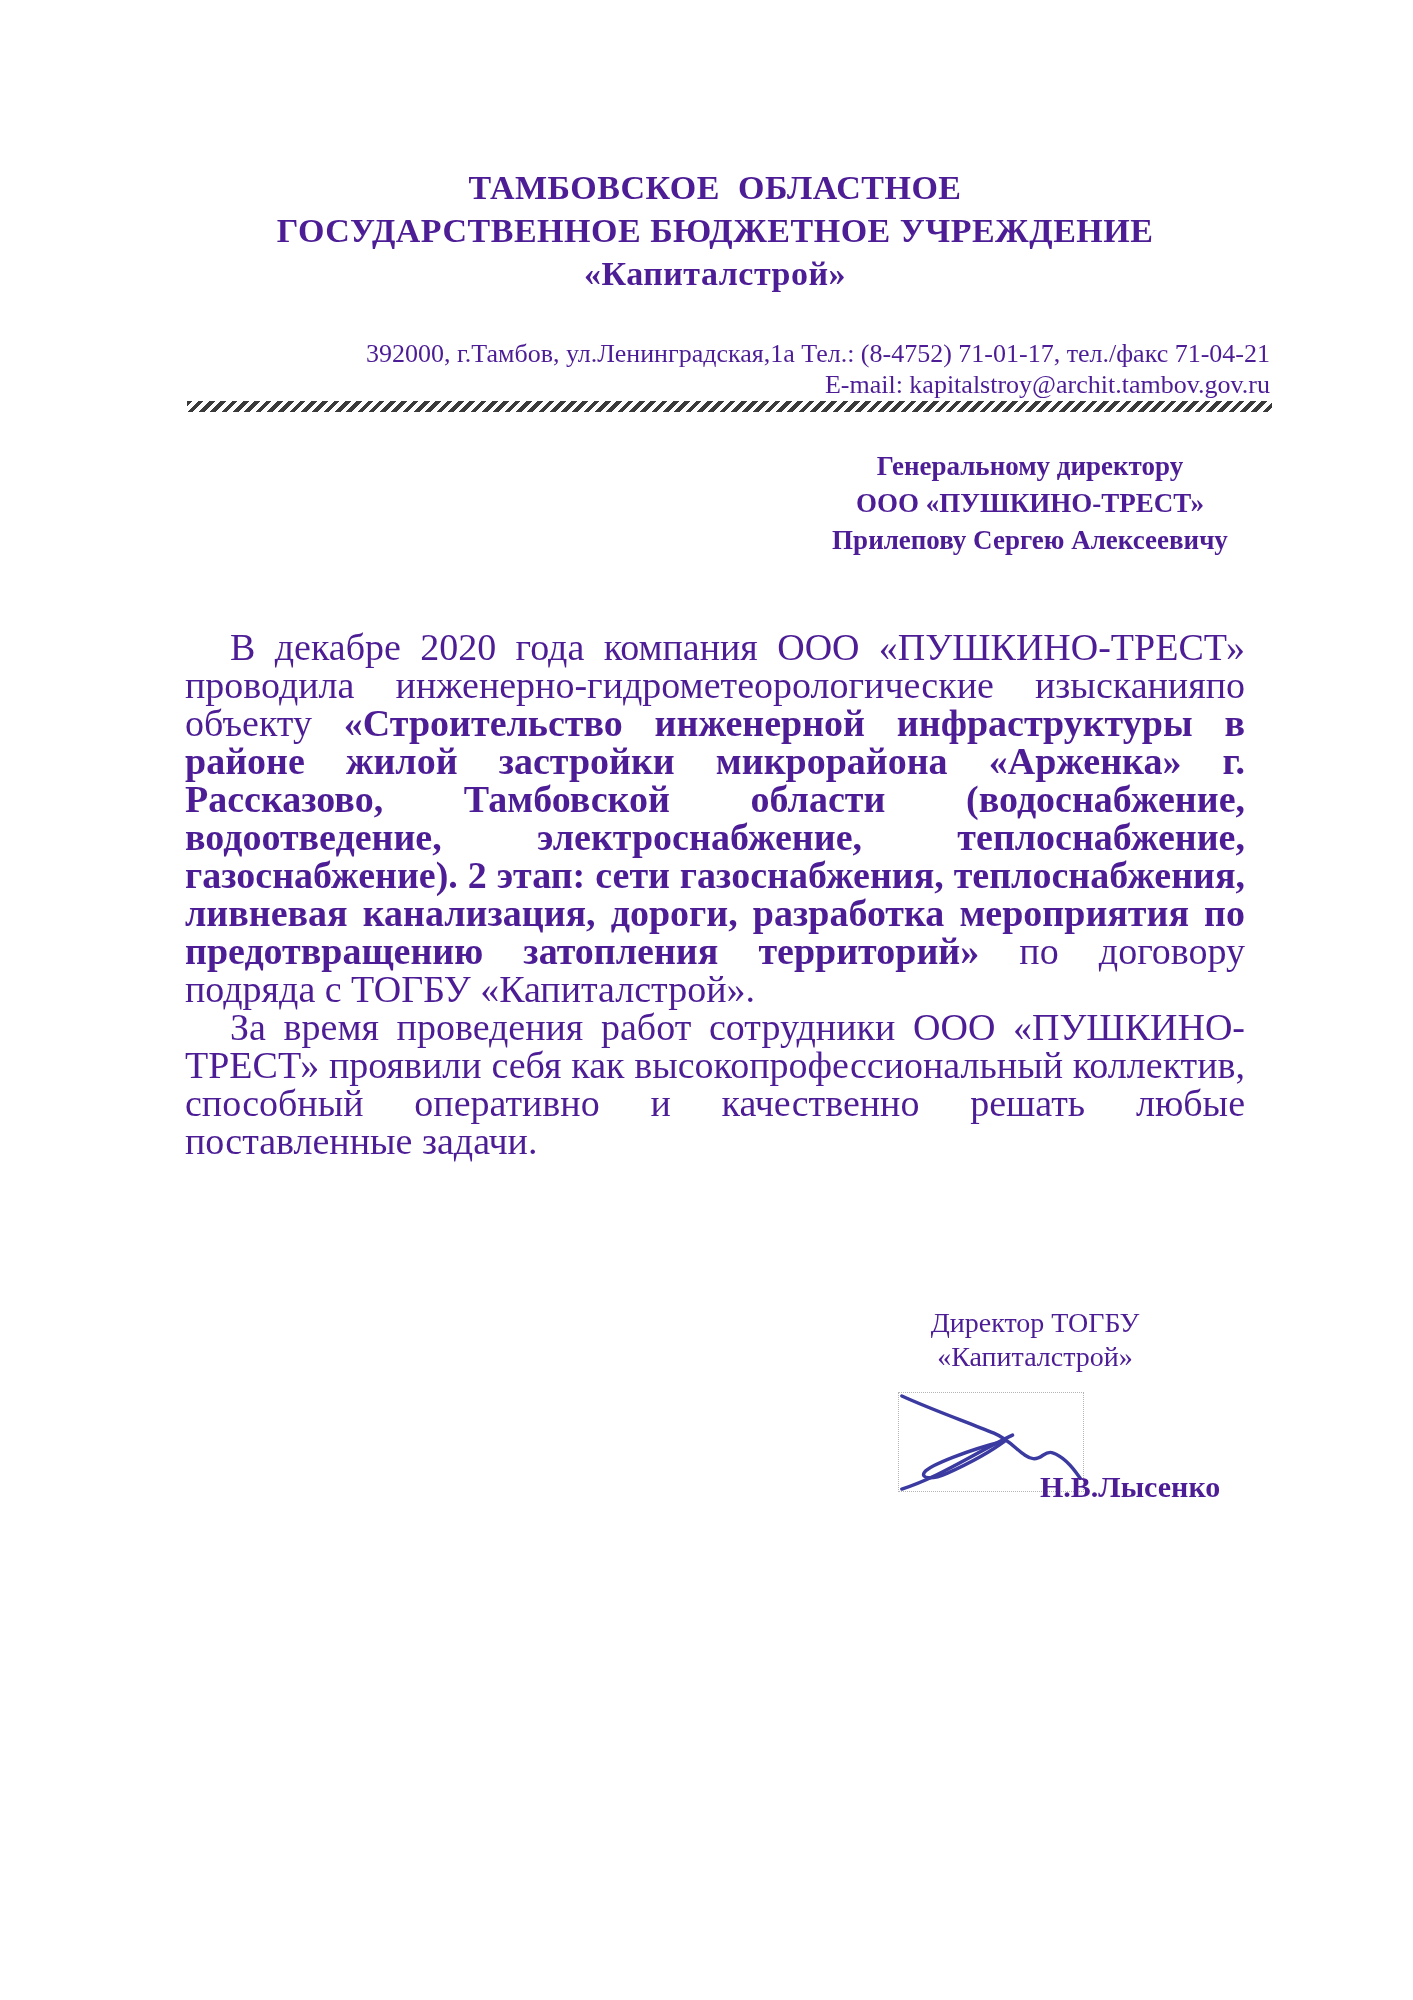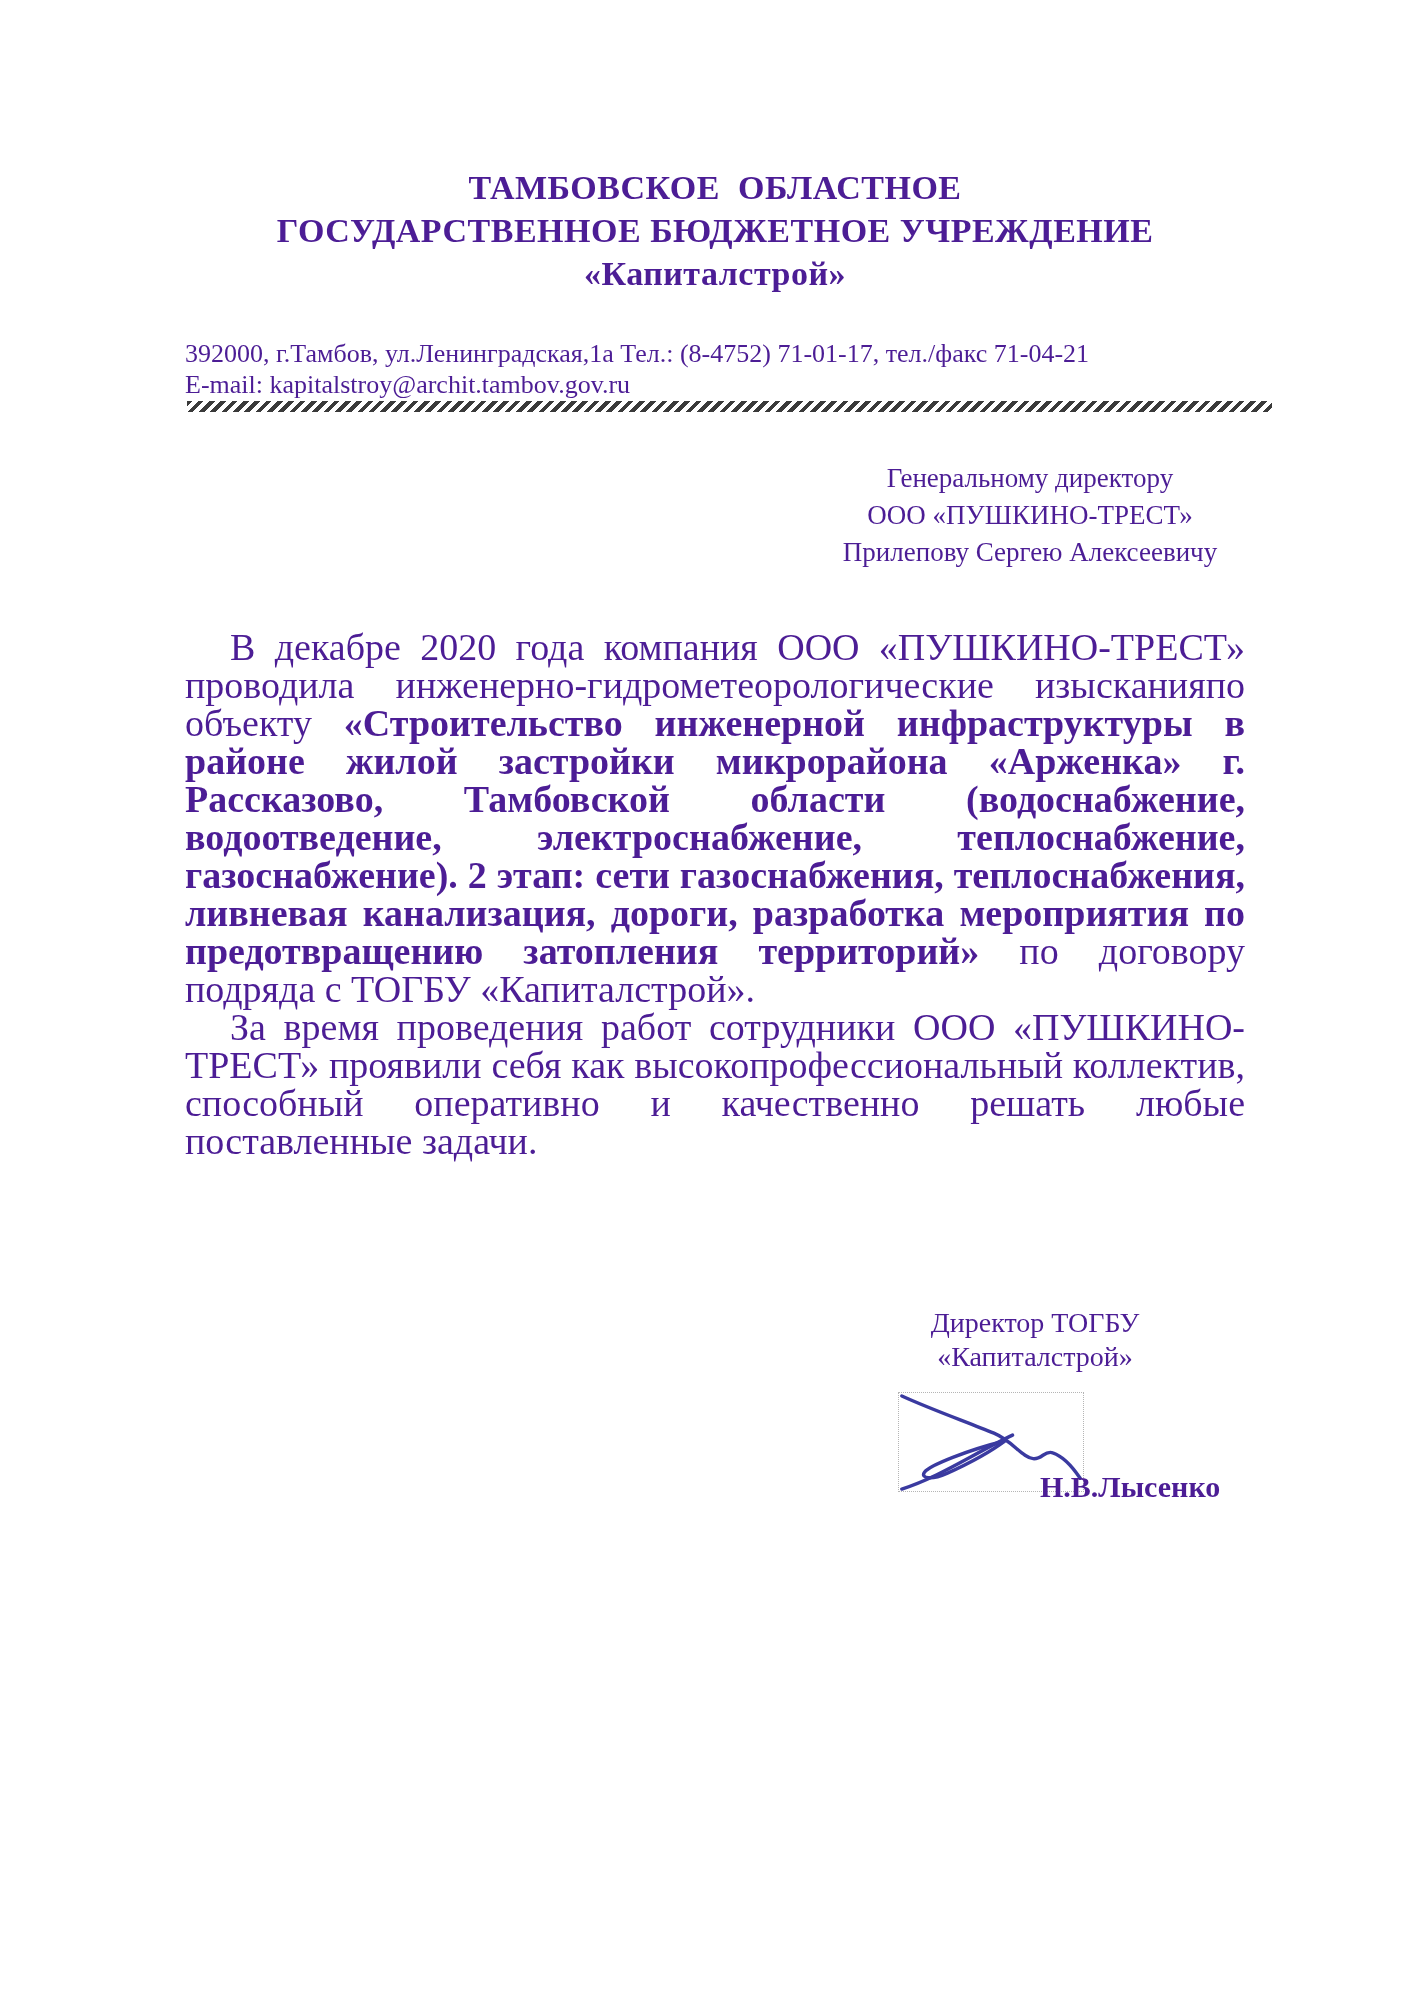--- a/index.html
+++ b/index.html
@@ -12,29 +12,29 @@
     overflow:hidden;
   }
   .org-header{
     position:absolute;top:166px;left:185px;width:1060px;
     text-align:center;font-weight:bold;
     font-size:34px;line-height:43px;
     letter-spacing:0.5px;
   }
   .contact-block{
     position:absolute;top:338px;left:185px;width:1085px;
-    font-size:26px;line-height:31px;text-align:left;
+    font-size:26px;line-height:31px;text-align:right;
   }
   .hatch-rule{
     position:absolute;top:401px;left:187px;width:1085px;height:11px;
     background:repeating-linear-gradient(135deg,#3a3a3a 0px,#3a3a3a 4px,#ffffff 4px,#ffffff 8px);
   }
   .addressee{
-    position:absolute;top:460px;right:168px;width:430px;
-    text-align:center;font-weight:normal;
+    position:absolute;top:448px;right:168px;width:430px;
+    text-align:center;font-weight:bold;
     font-size:27px;line-height:37px;
   }
   .letter-body{
     position:absolute;top:628px;left:185px;width:1060px;
     font-size:38px;line-height:38px;
     text-align:justify;text-align-last:left;
   }
   .letter-body p{margin:0;text-indent:45px;}
   .letter-body .b{font-weight:bold;}
   .signoff{

